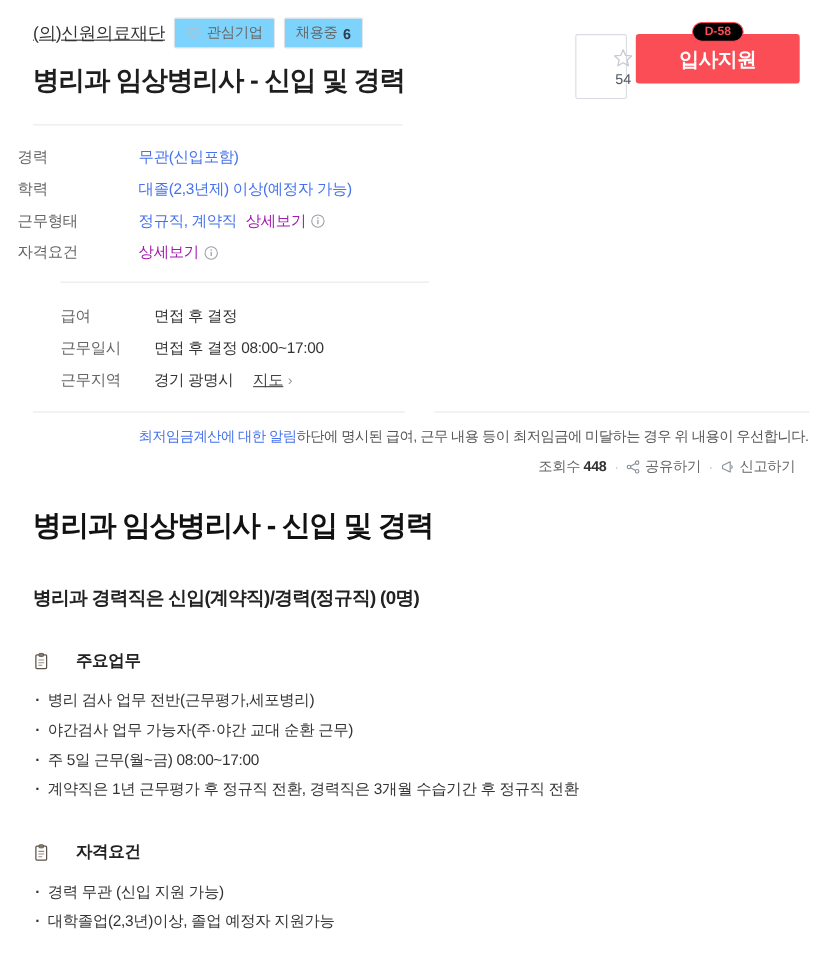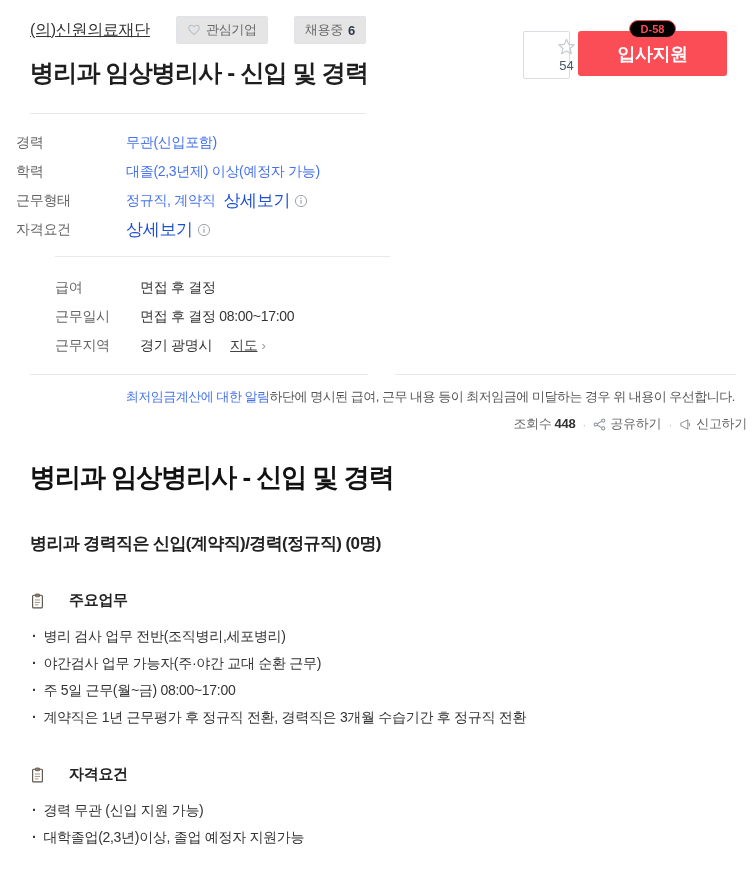--- a/index.html
+++ b/index.html
@@ -12,29 +12,29 @@
     position: relative;
     letter-spacing: -0.3px;
   }
   .top { padding: 16px 24px 0 30px; position: relative; }
   .company-row { display: flex; align-items: center; gap: 8px; }
   .company-name {
     font-size: 16px; color: #333; text-decoration: underline; cursor: pointer;
   }
   .badge-btn {
     display: inline-flex; align-items: center; gap: 5px;
-    border: 1px solid #e0e3e8; background: #e5e5e5; border-radius: 2px;
+    border: 1px solid #e0e3e8; background: #7dd3fc; border-radius: 2px;
     font-size: 13px; color: #666; padding: 4px 10px; cursor: pointer;
-    font-family: inherit; letter-spacing: -0.3px; margin-left: 18px;
+    font-family: inherit; letter-spacing: -0.3px;
   }
   .badge-btn b { color: #2f3a4c; font-weight: 700; }
   .job-title { font-size: 24px; font-weight: 700; color: #1e1e1e; margin-top: 13px; letter-spacing: -0.8px; }
   .actions { position: absolute; top: 31px; right: 24px; display: flex; align-items: flex-start; gap: 5px; }
   .scrap-btn {
-    width: 47px; height: 48px; border: 1px solid #d9dde2; background: #fff; border-radius: 2px;
+    width: 47px; height: 59px; border: 1px solid #d9dde2; background: #fff; border-radius: 2px;
     display: flex; flex-direction: column; align-items: center; justify-content: center;
     gap: 1px; cursor: pointer; font-family: inherit; padding-left: 40px;
   }
   .scrap-btn span { font-size: 13px; color: #4d5664; }
   .apply-wrap { position: relative; margin-left: 3px; }
   .dday-badge {
     position: absolute; top: -11px; left: 50%; transform: translateX(-50%);
     background: #000000; border: 1px solid #fb4d55; color: #fb4d55;
     font-size: 11px; font-weight: 700; padding: 2px 11px; border-radius: 10px;
     letter-spacing: 0; z-index: 2; white-space: nowrap;
@@ -52,27 +52,27 @@
   .hr3-row .seg-right { flex: 1; border-top: 1px solid #e7e8ea; }
   .info-table { margin-top: 14px; }
   .info-table.primary { padding-left: 16px; }
   .info-table.secondary { padding-left: 55px; margin-top: 16px; }
   .info-row { display: flex; align-items: center; height: 29px; font-size: 14px; }
   .info-label { color: #666; }
   .primary .info-label { width: 110px; }
   .secondary .info-label { width: 85px; }
   .info-value-blue { color: #4672ec; }
   .info-value { color: #333; }
-  .detail-link { color: #1d4ed8; font-size: 17px; margin-left: 8px; cursor: pointer; }
+  .detail-link { color: #a21caf; font-size: 14px; margin-left: 8px; cursor: pointer; }
   .info-icon { margin-left: 4px; cursor: pointer; display: inline-flex; vertical-align: -2px; }
   .map-link { color: #444; text-decoration: underline; margin-left: 18px; cursor: pointer; }
   .map-arrow { color: #999; margin-left: 4px; font-size: 13px; }
   .notice-row { margin-top: 13px; text-align: right; padding-right: 16px; font-size: 13px; color: #555; letter-spacing: -0.5px; }
   .notice-link { color: #4672ec; cursor: pointer; }
-  .stats-row { margin-top: 9px; text-align: right; padding-right: 4px; font-size: 13px; color: #666;
+  .stats-row { margin-top: 9px; text-align: right; padding-right: 28px; font-size: 13px; color: #666;
     display: flex; justify-content: flex-end; align-items: center; gap: 7px; }
   .stats-row .views b { color: #333; font-weight: 700; margin-left: 3px; }
   .stats-row .dot { color: #c9c9c9; }
   .stats-item { display: inline-flex; align-items: center; gap: 4px; cursor: pointer; color: #666; }
   .content-title { margin: 27px 30px 0 30px; font-size: 26px; font-weight: 700; color: #111; letter-spacing: -1px; }
   .content-subtitle { margin: 37px 30px 0 30px; font-size: 17px; font-weight: 700; color: #222; letter-spacing: -0.6px; }
   .section-head { margin: 36px 0 0 30px; display: flex; align-items: center; gap: 24px;
     font-size: 15px; font-weight: 700; color: #222; }
   .bullet-list { margin: 13px 30px 0 32px; list-style: none; }
   .bullet-list li { font-size: 14px; line-height: 27px; color: #333; }
@@ -215,21 +215,21 @@
         <rect x="2.8" y="2.4" width="10.4" height="13.4" rx="1" fill="#fff" stroke="#59514a" stroke-width="1.2"></rect>
         <rect x="5.8" y="1" width="4.4" height="3" rx="0.7" fill="#8d7b6a" stroke="#59514a" stroke-width="0.8"></rect>
         <line x1="5.2" y1="7.4" x2="10.8" y2="7.4" stroke="#9b8b7c" stroke-width="1"></line>
         <line x1="5.2" y1="10" x2="10.8" y2="10" stroke="#9b8b7c" stroke-width="1"></line>
         <line x1="5.2" y1="12.6" x2="9" y2="12.6" stroke="#9b8b7c" stroke-width="1"></line>
       </svg>
   </span>
   <span>주요업무</span>
 </div>
 <ul class="bullet-list">
-  <li>병리 검사 업무 전반(조직병리,세포병리)</li>
+  <li>병리 검사 업무 전반(근무평가,세포병리)</li>
   <li>야간검사 업무 가능자(주·야간 교대 순환 근무)</li>
   <li>주 5일 근무(월~금) 08:00~17:00</li>
   <li>계약직은 1년 근무평가 후 정규직 전환, 경력직은 3개월 수습기간 후 정규직 전환</li>
 </ul>
 
 <div class="section-head sec2">
   <span style="display:inline-flex;">
     <svg width="15" height="16" viewBox="0 0 16 17">
         <rect x="2.8" y="2.4" width="10.4" height="13.4" rx="1" fill="#fff" stroke="#59514a" stroke-width="1.2"></rect>
         <rect x="5.8" y="1" width="4.4" height="3" rx="0.7" fill="#8d7b6a" stroke="#59514a" stroke-width="0.8"></rect>

